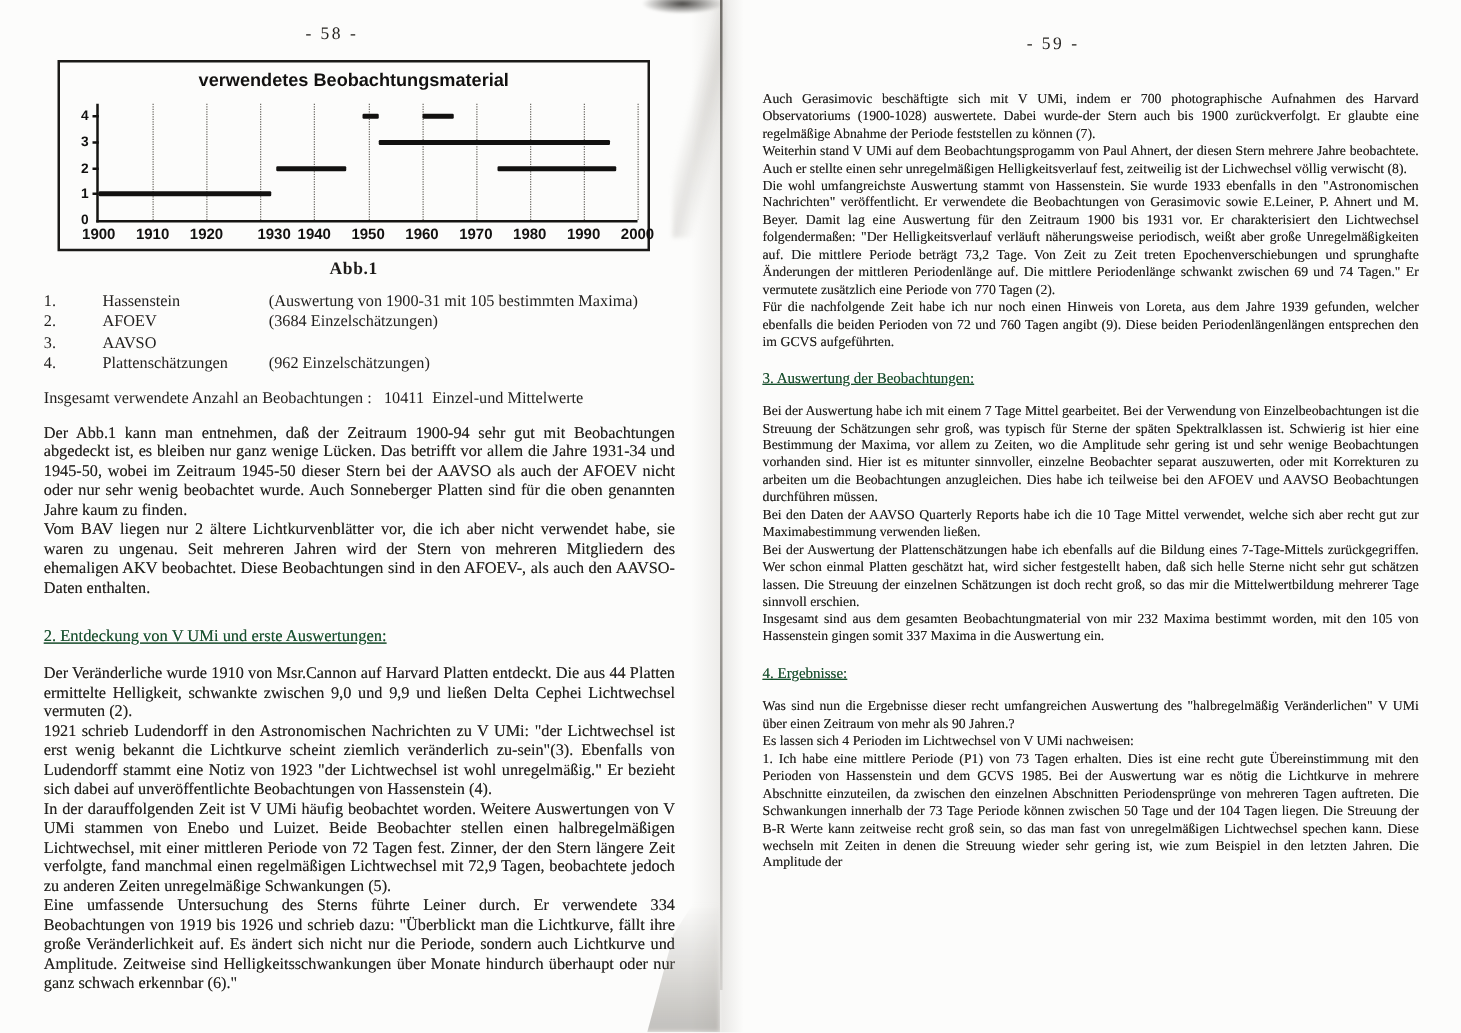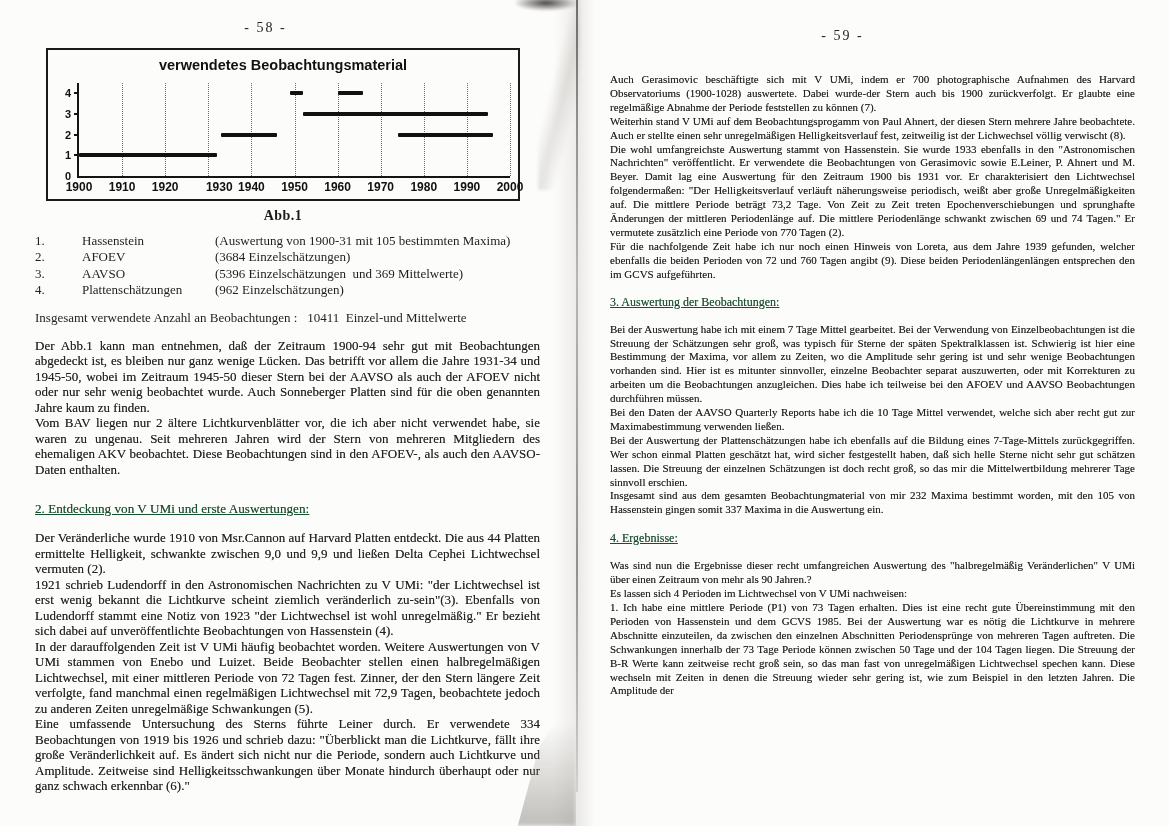--- a/index.html
+++ b/index.html
@@ -161,21 +161,20 @@
           <span class="detail">(Auswertung von 1900-31 mit 105 bestimmten Maxima)</span>
         </div>
         <div class="srow">
           <span class="num">2.</span>
           <span class="name">AFOEV</span>
           <span class="detail">(3684 Einzelschätzungen)</span>
         </div>
         <div class="srow">
           <span class="num">3.</span>
           <span class="name">AAVSO</span>
-          <span class="detail">(5396 Einzelschätzungen  und 369 Mittelwerte)</span>
         </div>
         <div class="srow">
           <span class="num">4.</span>
           <span class="name">Plattenschätzungen</span>
           <span class="detail">(962 Einzelschätzungen)</span>
         </div>
       </div>
 
       <p class="total">Insgesamt verwendete Anzahl an Beobachtungen :   10411  Einzel-und Mittelwerte</p>
 

